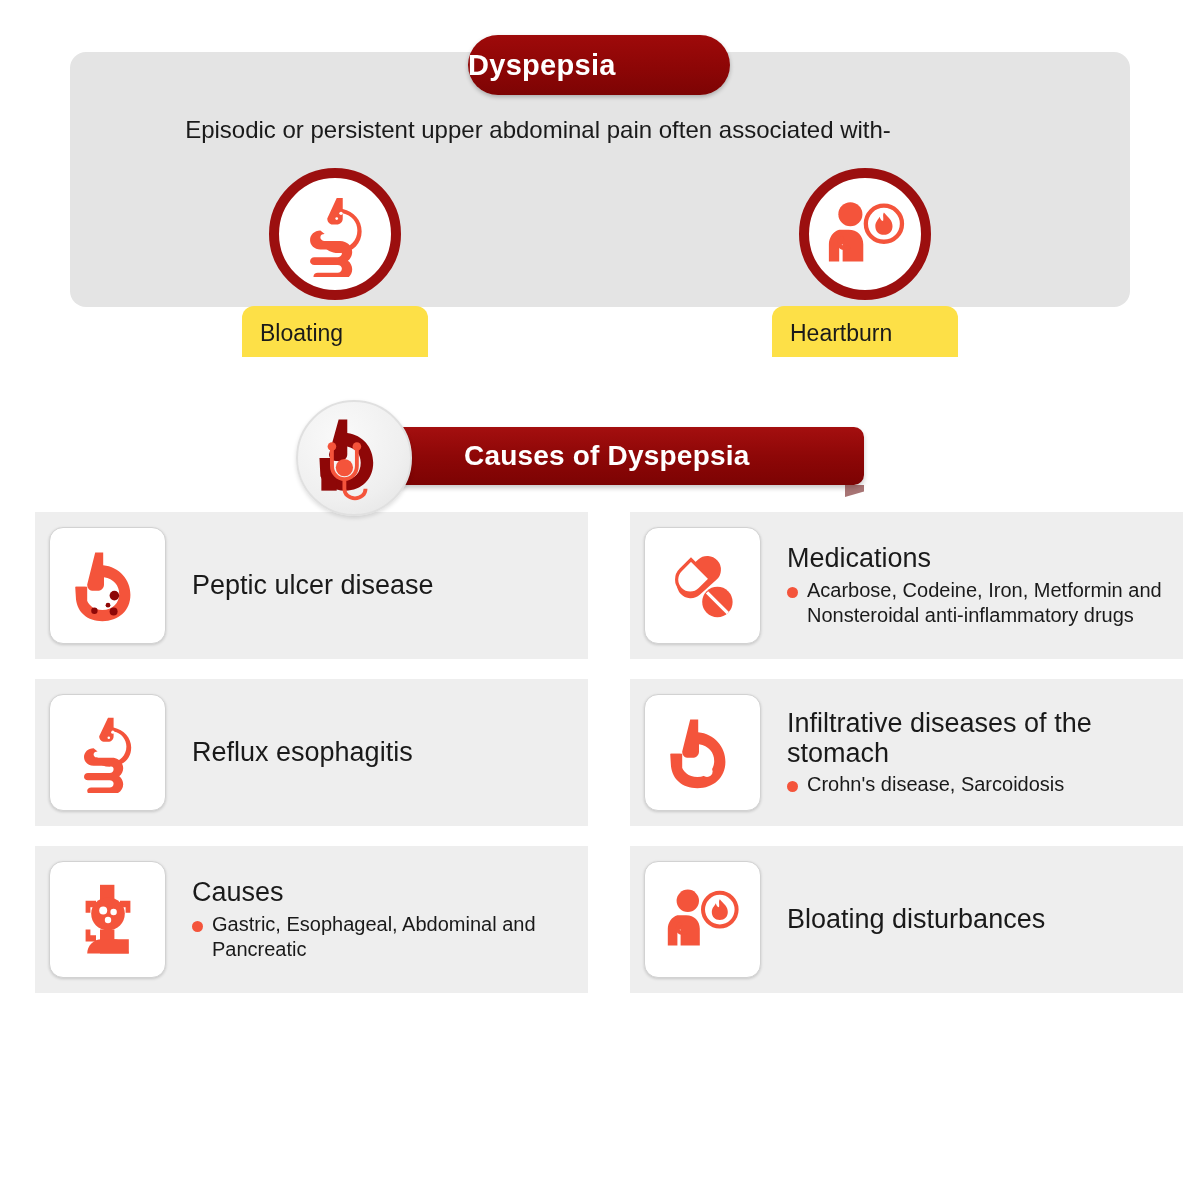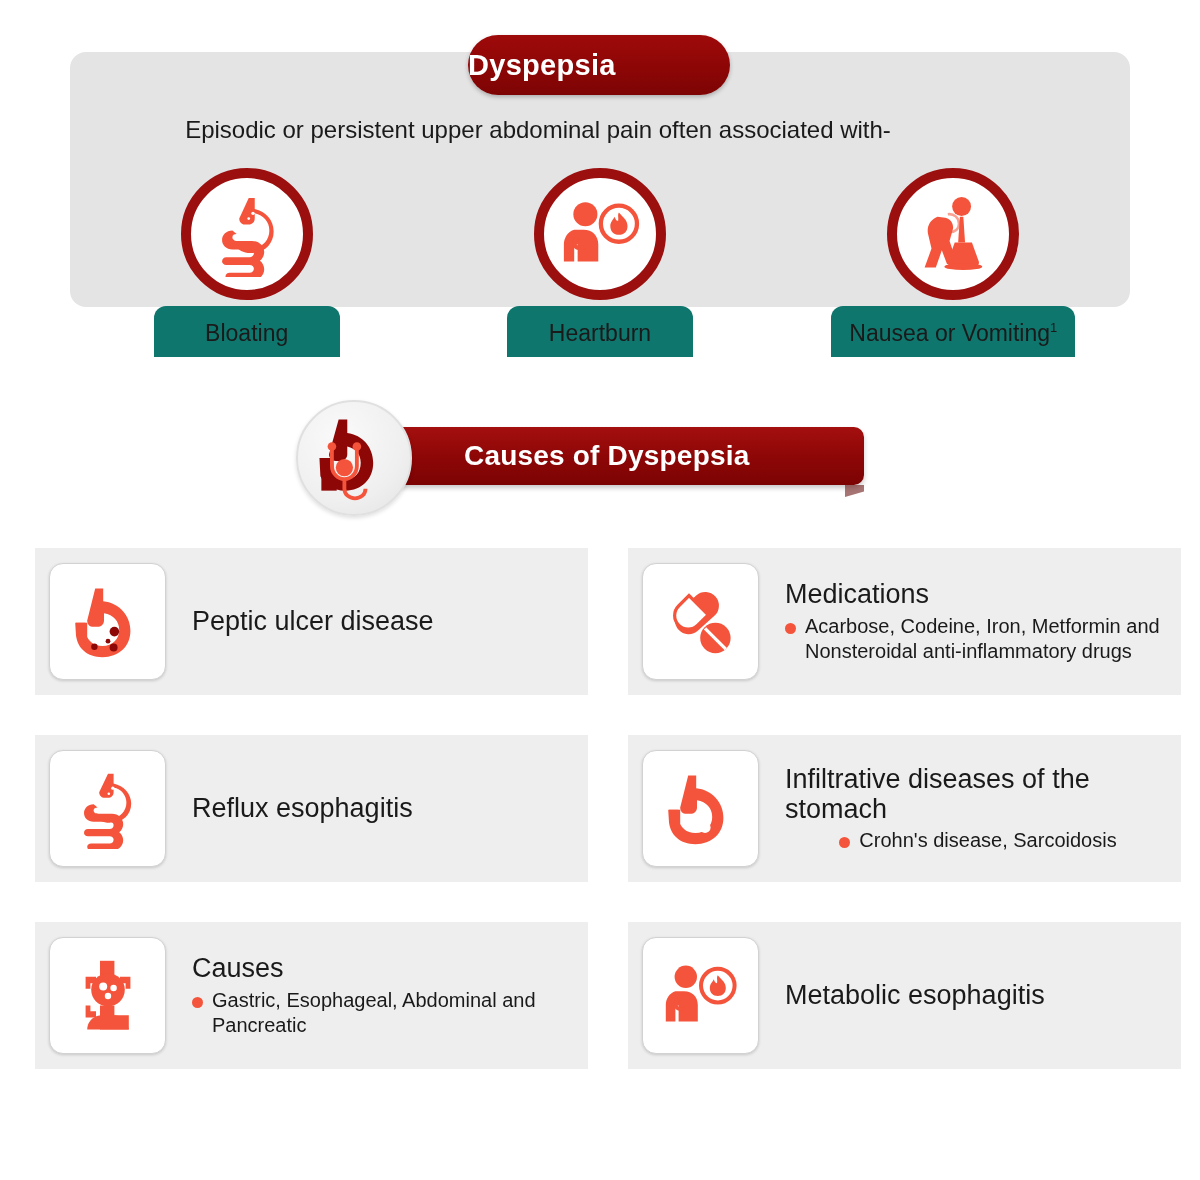--- a/index.html
+++ b/index.html
@@ -44,23 +44,23 @@
   .sym-circle{
     width:132px;height:132px;border-radius:50%;
     background:#fff;border:10px solid #9c0f0f;
     box-sizing:border-box;
     display:flex;align-items:center;justify-content:center;
     position:relative;z-index:3;
   }
   .sym-circle svg{width:86px;height:86px;display:block;}
   .sym-tab{
     position:absolute;top:138px;
-    background:#0f766e;border-radius:12px 12px 0 0;
+    background:#fde047;border-radius:12px 12px 0 0;
     padding:14px 18px 10px 18px;
-    min-width:150px;text-align:center;
+    min-width:150px;
     font-size:23px;color:#1a1a1a;white-space:nowrap;
     z-index:2;
   }
   .sym-tab sup{font-size:13px;vertical-align:super;}
 
   
   #causes-banner{position:absolute;left:0;top:400px;width:1200px;height:110px;}
   #banner-ribbon{
     position:absolute;left:352px;top:27px;width:512px;height:58px;
     background:linear-gradient(180deg,#a40f0f 0%,#8e0707 50%,#7c0303 100%);
@@ -82,38 +82,38 @@
     background:radial-gradient(circle at 38% 32%,#fafafa 0%,#efefef 62%,#e2e2e2 100%);
     border:2px solid #e0e0e0;
     display:flex;align-items:center;justify-content:center;
     box-shadow:0 2px 4px rgba(0,0,0,.13);
     z-index:3;
   }
   #banner-badge svg{width:96px;height:96px;}
 
   
   #causes-grid{
-    position:absolute;left:35px;top:548px;width:1093px;
-    display:grid;grid-template-columns:553px 553px;column-gap:42px;row-gap:20px;gap:40px;
+    position:absolute;left:35px;top:512px;width:1093px;
+    display:grid;grid-template-columns:553px 553px;column-gap:42px;row-gap:20px;
   }
   .cause-row{
     background:#eeeeee;height:147px;
     display:flex;align-items:center;padding-left:14px;box-sizing:border-box;
   }
   .cause-icon{
     width:115px;height:115px;min-width:115px;background:#fff;
     border:1px solid #d2d2d2;border-radius:14px;
     display:flex;align-items:center;justify-content:center;
     box-shadow:0 1px 3px rgba(0,0,0,.16);
   }
   .cause-icon svg{width:80px;height:80px;display:block;}
   .cause-text{padding-left:26px;padding-right:10px;}
   .cause-title{font-size:27px;color:#1a1a1a;line-height:1.12;}
   .cause-sub{
-    display:flex;margin-top:4px;font-size:20px;color:#1a1a1a;line-height:1.25;justify-content:center;
+    display:flex;margin-top:4px;font-size:20px;color:#1a1a1a;line-height:1.25;
   }
   .bullet{
     width:11px;height:11px;min-width:11px;border-radius:50%;
     background:#f4543b;margin-top:9px;margin-right:9px;
   }
 </style>
 </head>
 <body>
 
 <div id="top-panel"></div>
@@ -152,35 +152,20 @@
         <circle cx="72" cy="38" r="21" fill="none" stroke="#f4543b" stroke-width="5"></circle>
         <path d="M72 25 c5 6 10 9 10 16 0 6-4 10-10 10 -6 0-10-4-10-10 0-5 3-7 5-11 1 4 3 5 4 5 1-4-1-7 1-10z" fill="#f4543b"></path>
       </svg>
     </div>
     <div class="sym-tab">
       <span>Heartburn</span>
     </div>
   </div>
 
 
-  <div class="symptom">
-    <div class="sym-circle">
-      <svg viewBox="0 0 100 100">
-        <circle cx="60" cy="18" r="11" fill="#f4543b"></circle>
-        <path d="M32 30 c-8 3-13 11-11 20 l4 17 -8 22 h13 l7-20 6 16 h12 l-9-27 4-14 c1-6-3-12-9-13z" fill="#f4543b"></path>
-        <path d="M44 27 c7-1 13 4 13 11 0 6-5 10-11 10" fill="none" stroke="#f4543b" stroke-width="3" opacity=".55"></path>
-        <path d="M58 30 l4 0 2 30 h-8z" fill="#f4543b"></path>
-        <path d="M52 60 h20 l8 22 c1 3-1 5-4 5 H48 c-3 0-5-2-4-5z" fill="#f4543b"></path>
-        <ellipse cx="62" cy="88" rx="22" ry="4" fill="#f4543b"></ellipse>
-      </svg>
-    </div>
-    <div class="sym-tab">
-      <span>Nausea or Vomiting</span><sup>1</sup>
-    </div>
-  </div>
 
 </div>
 
 <div id="causes-banner">
   <div id="banner-ribbon">
     <span class="ribbon-label">Causes of  Dyspepsia</span>
   </div>
   <div id="banner-fold"></div>
   <div id="banner-badge">
     <svg viewBox="0 0 100 100">
@@ -295,19 +280,19 @@
     <div class="cause-icon">
       <svg viewBox="0 0 100 100">
         <circle cx="31" cy="26" r="14" fill="#f4543b"></circle>
         <path d="M18 44 c-7 2-12 9-12 17 v21 h12 V62 h4 v20 h24 V61 c0-10-7-17-17-17z" fill="#f4543b"></path>
         <path d="M22 52 c-6 3-8 9-5 13 3 4 9 5 14 2 l-2-4 c-4 2-7 1-8-1-1-2 0-5 3-6z" fill="#f4543b"></path>
         <circle cx="71" cy="37" r="21" fill="none" stroke="#f4543b" stroke-width="5"></circle>
         <path d="M71 24 c5 6 10 9 10 16 0 6-4 10-10 10 -6 0-10-4-10-10 0-5 3-7 5-11 1 4 3 5 4 5 1-4-1-7 1-10z" fill="#f4543b"></path>
       </svg>
     </div>
     <div class="cause-text">
-      <div class="cause-title">Metabolic esophagitis</div>
+      <div class="cause-title">Bloating disturbances</div>
     </div>
   </div>
 
 
 
 </div>
 
 </body></html>

